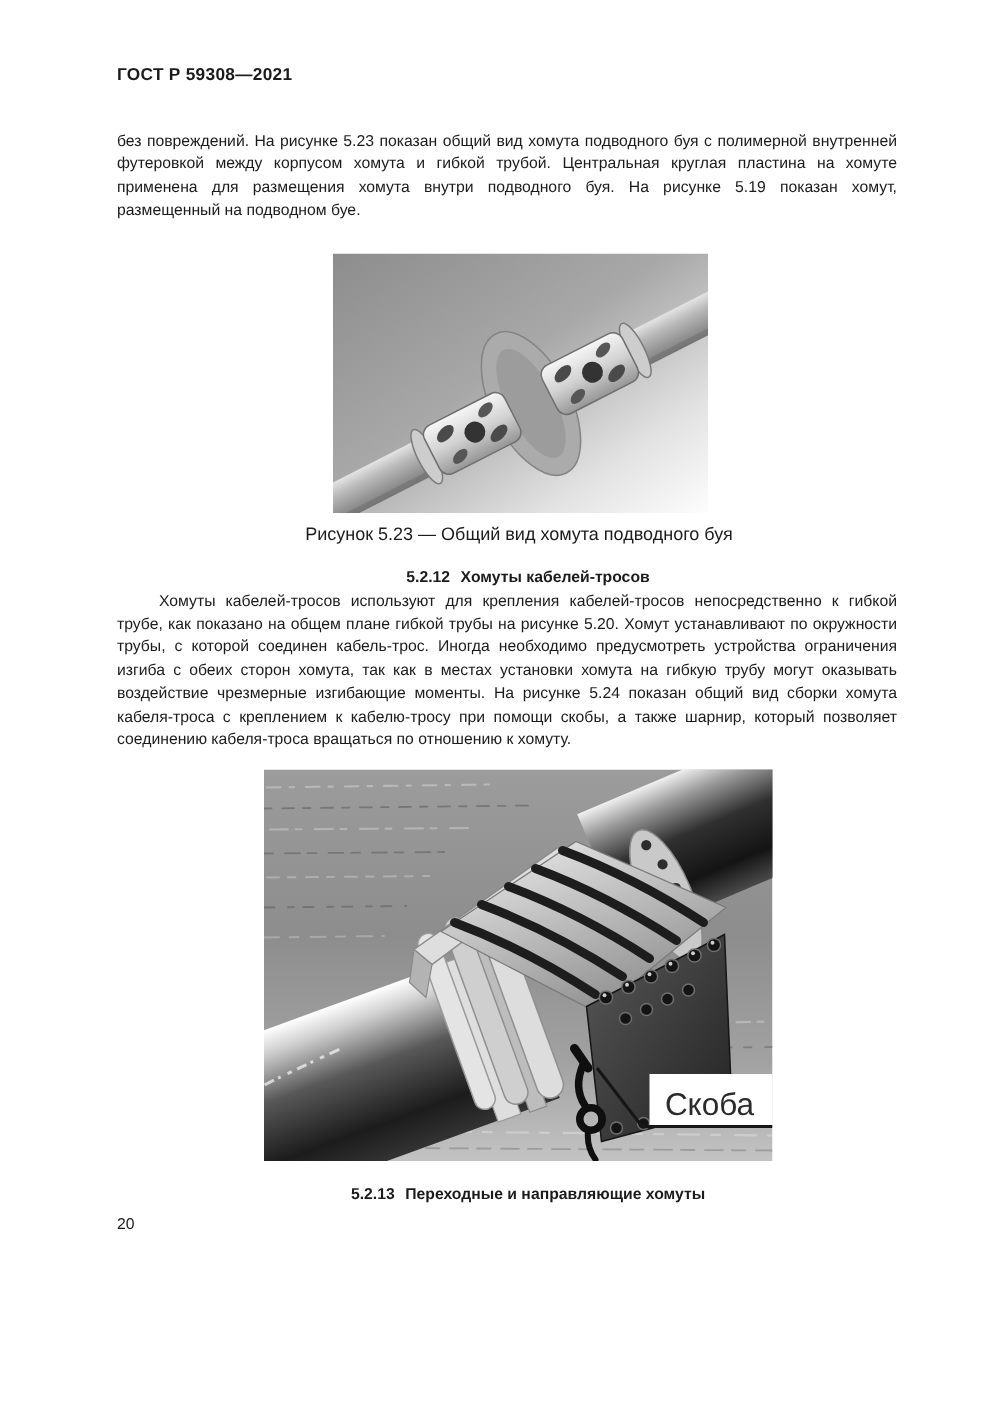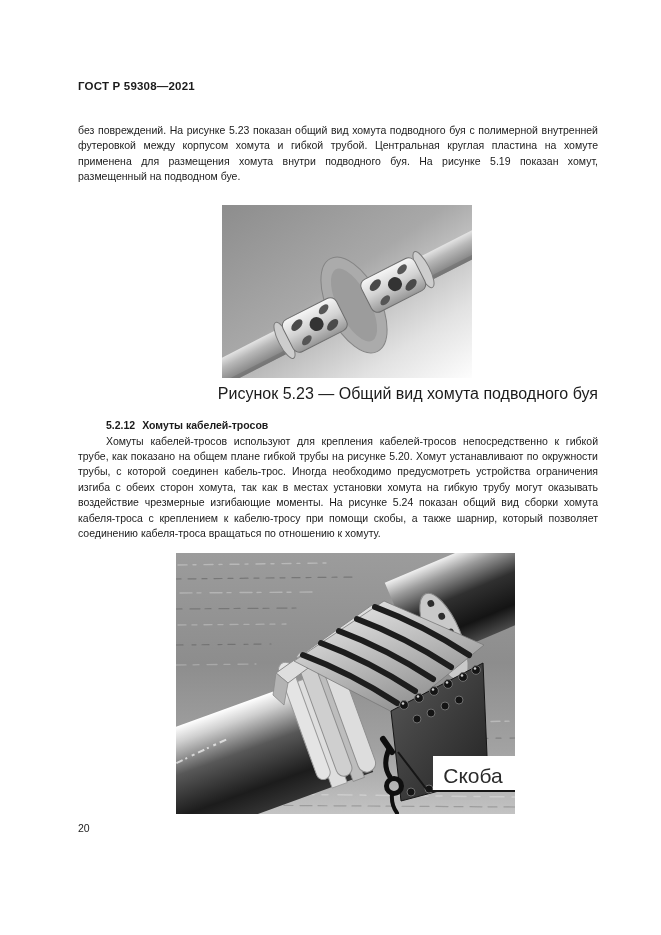--- a/index.html
+++ b/index.html
@@ -14,21 +14,21 @@
     color: #1b1b1b;
     overflow: hidden;
   }
   .page {
     position: relative;
     width: 661px;
     height: 935px;
     background: #ffffff;
   }
   .content {
-    padding: 80px 63px 0 78px;
+    padding: 44px 63px 0 78px;
   }
   .doc-header {
     font-size: 11.5px;
     font-weight: bold;
     letter-spacing: 0.2px;
   }
   .body-text {
     margin: 0;
     font-size: 10.5px;
     line-height: 15.4px;
@@ -39,37 +39,38 @@
   }
   .body-text.no-indent {
     text-indent: 0;
     margin-top: 31px;
   }
   .section-heading {
     margin: 16px 0 3px 0;
     padding-left: 28px;
     font-size: 10.5px;
     font-weight: bold;
+    text-align: center;
   }
   .section-heading .hnum { margin-right: 7px; }
   figure { margin: 0; }
   .fig-image { display: block; }
   .fig1-image {
     width: 250px;
     height: 173px;
     margin: 20px 0 0 144px;
   }
   .fig2-image {
     width: 339px;
     height: 261px;
     margin: 12px 0 0 98px;
   }
   .caption {
-    font-size: 16px;
-    text-align: right;
+    font-size: 12px;
+    text-align: center;
     padding-left: 16px;
     margin-top: 7px;
     color: #1b1b1b;
   }
   .cap2 { margin-top: 8px; }
   .page-number {
     margin-top: 8px;
     font-size: 10.5px;
   }
 </style>
@@ -245,17 +246,20 @@
           <path d="M213,196 q-7,16 1,28" stroke-width="5"></path>
           <circle cx="218" cy="233" r="7.5" stroke-width="5"></circle>
           <path d="M216,241 q-1,11 5,19" stroke-width="4"></path>
         </g>
         <rect x="257" y="203" width="82" height="35" fill="#ffffff"></rect>
         <polyline points="222,199 252,238 339,238" stroke="#161616" stroke-width="2" fill="none"></polyline>
         <text x="297" y="230" text-anchor="middle" font-size="21" fill="#2b2b2b" font-family="Liberation Sans, sans-serif">Скоба</text>
       </svg>
     </figure>
 
+    <h2 class="section-heading">
+      <span class="hnum">5.2.13</span><span>Переходные и направляющие хомуты</span>
+    </h2>
 
     <div class="page-number">20</div>
 
   </div>
 </div>
 
 </body></html>

